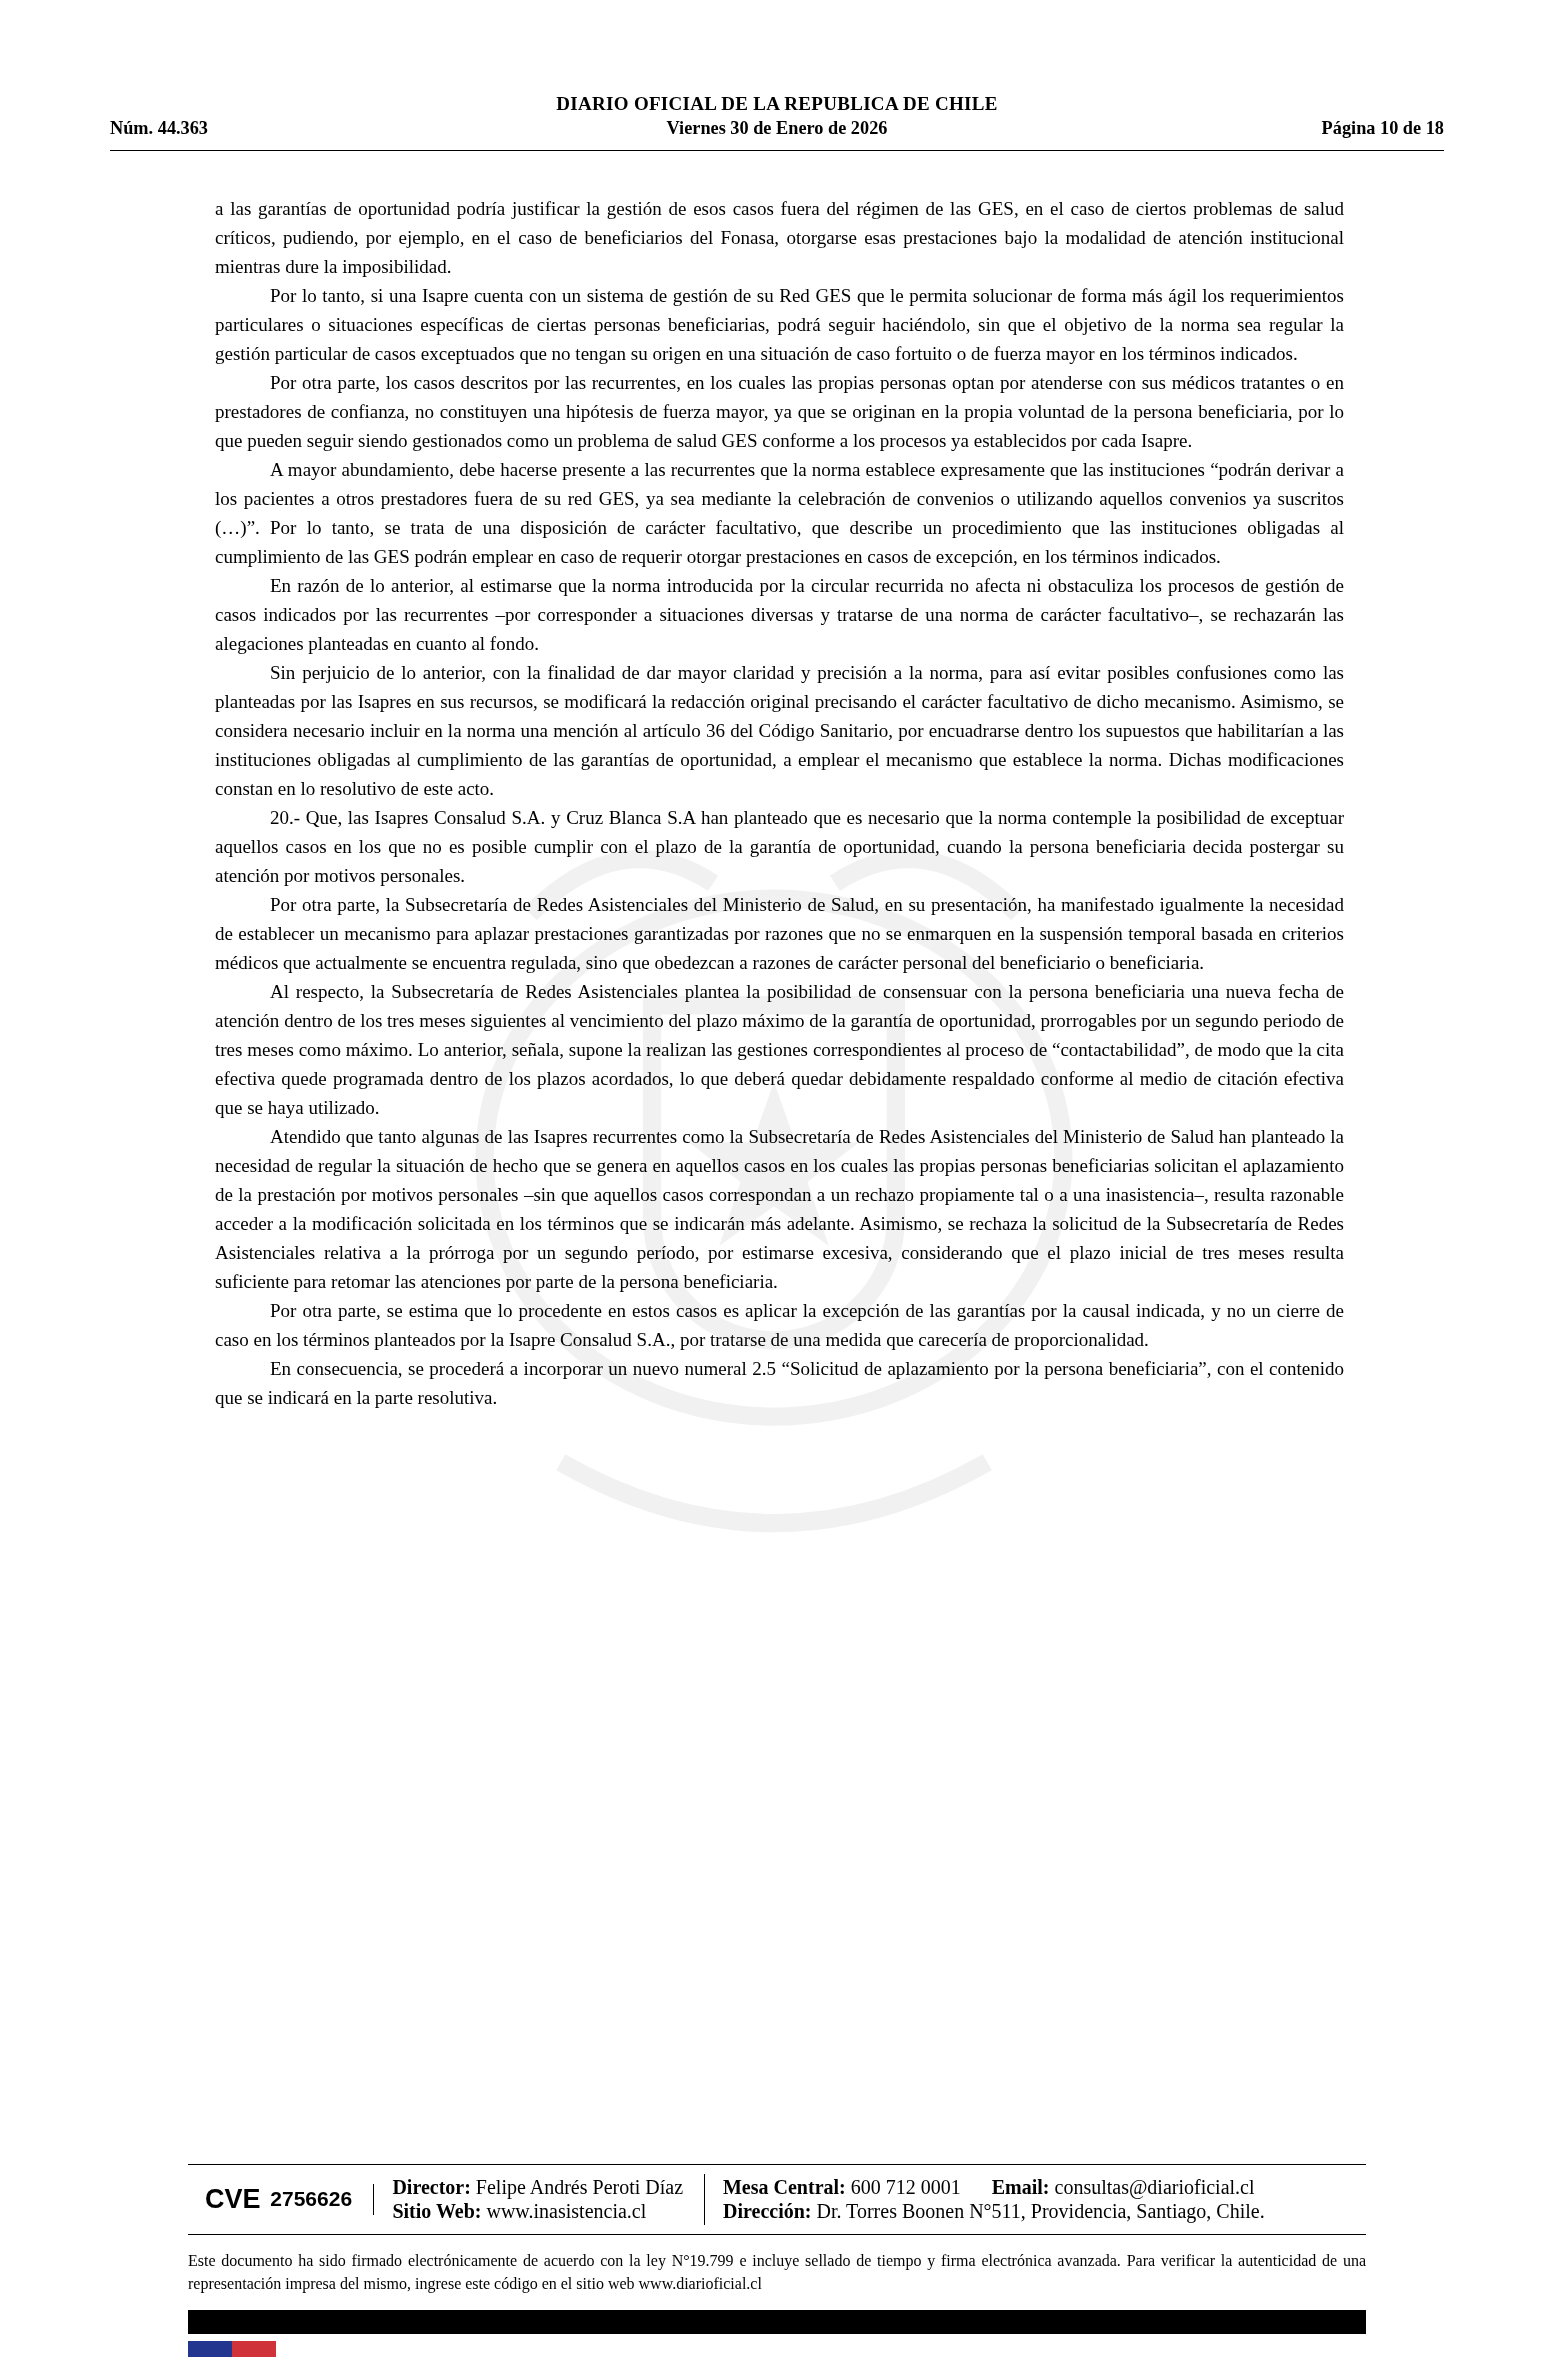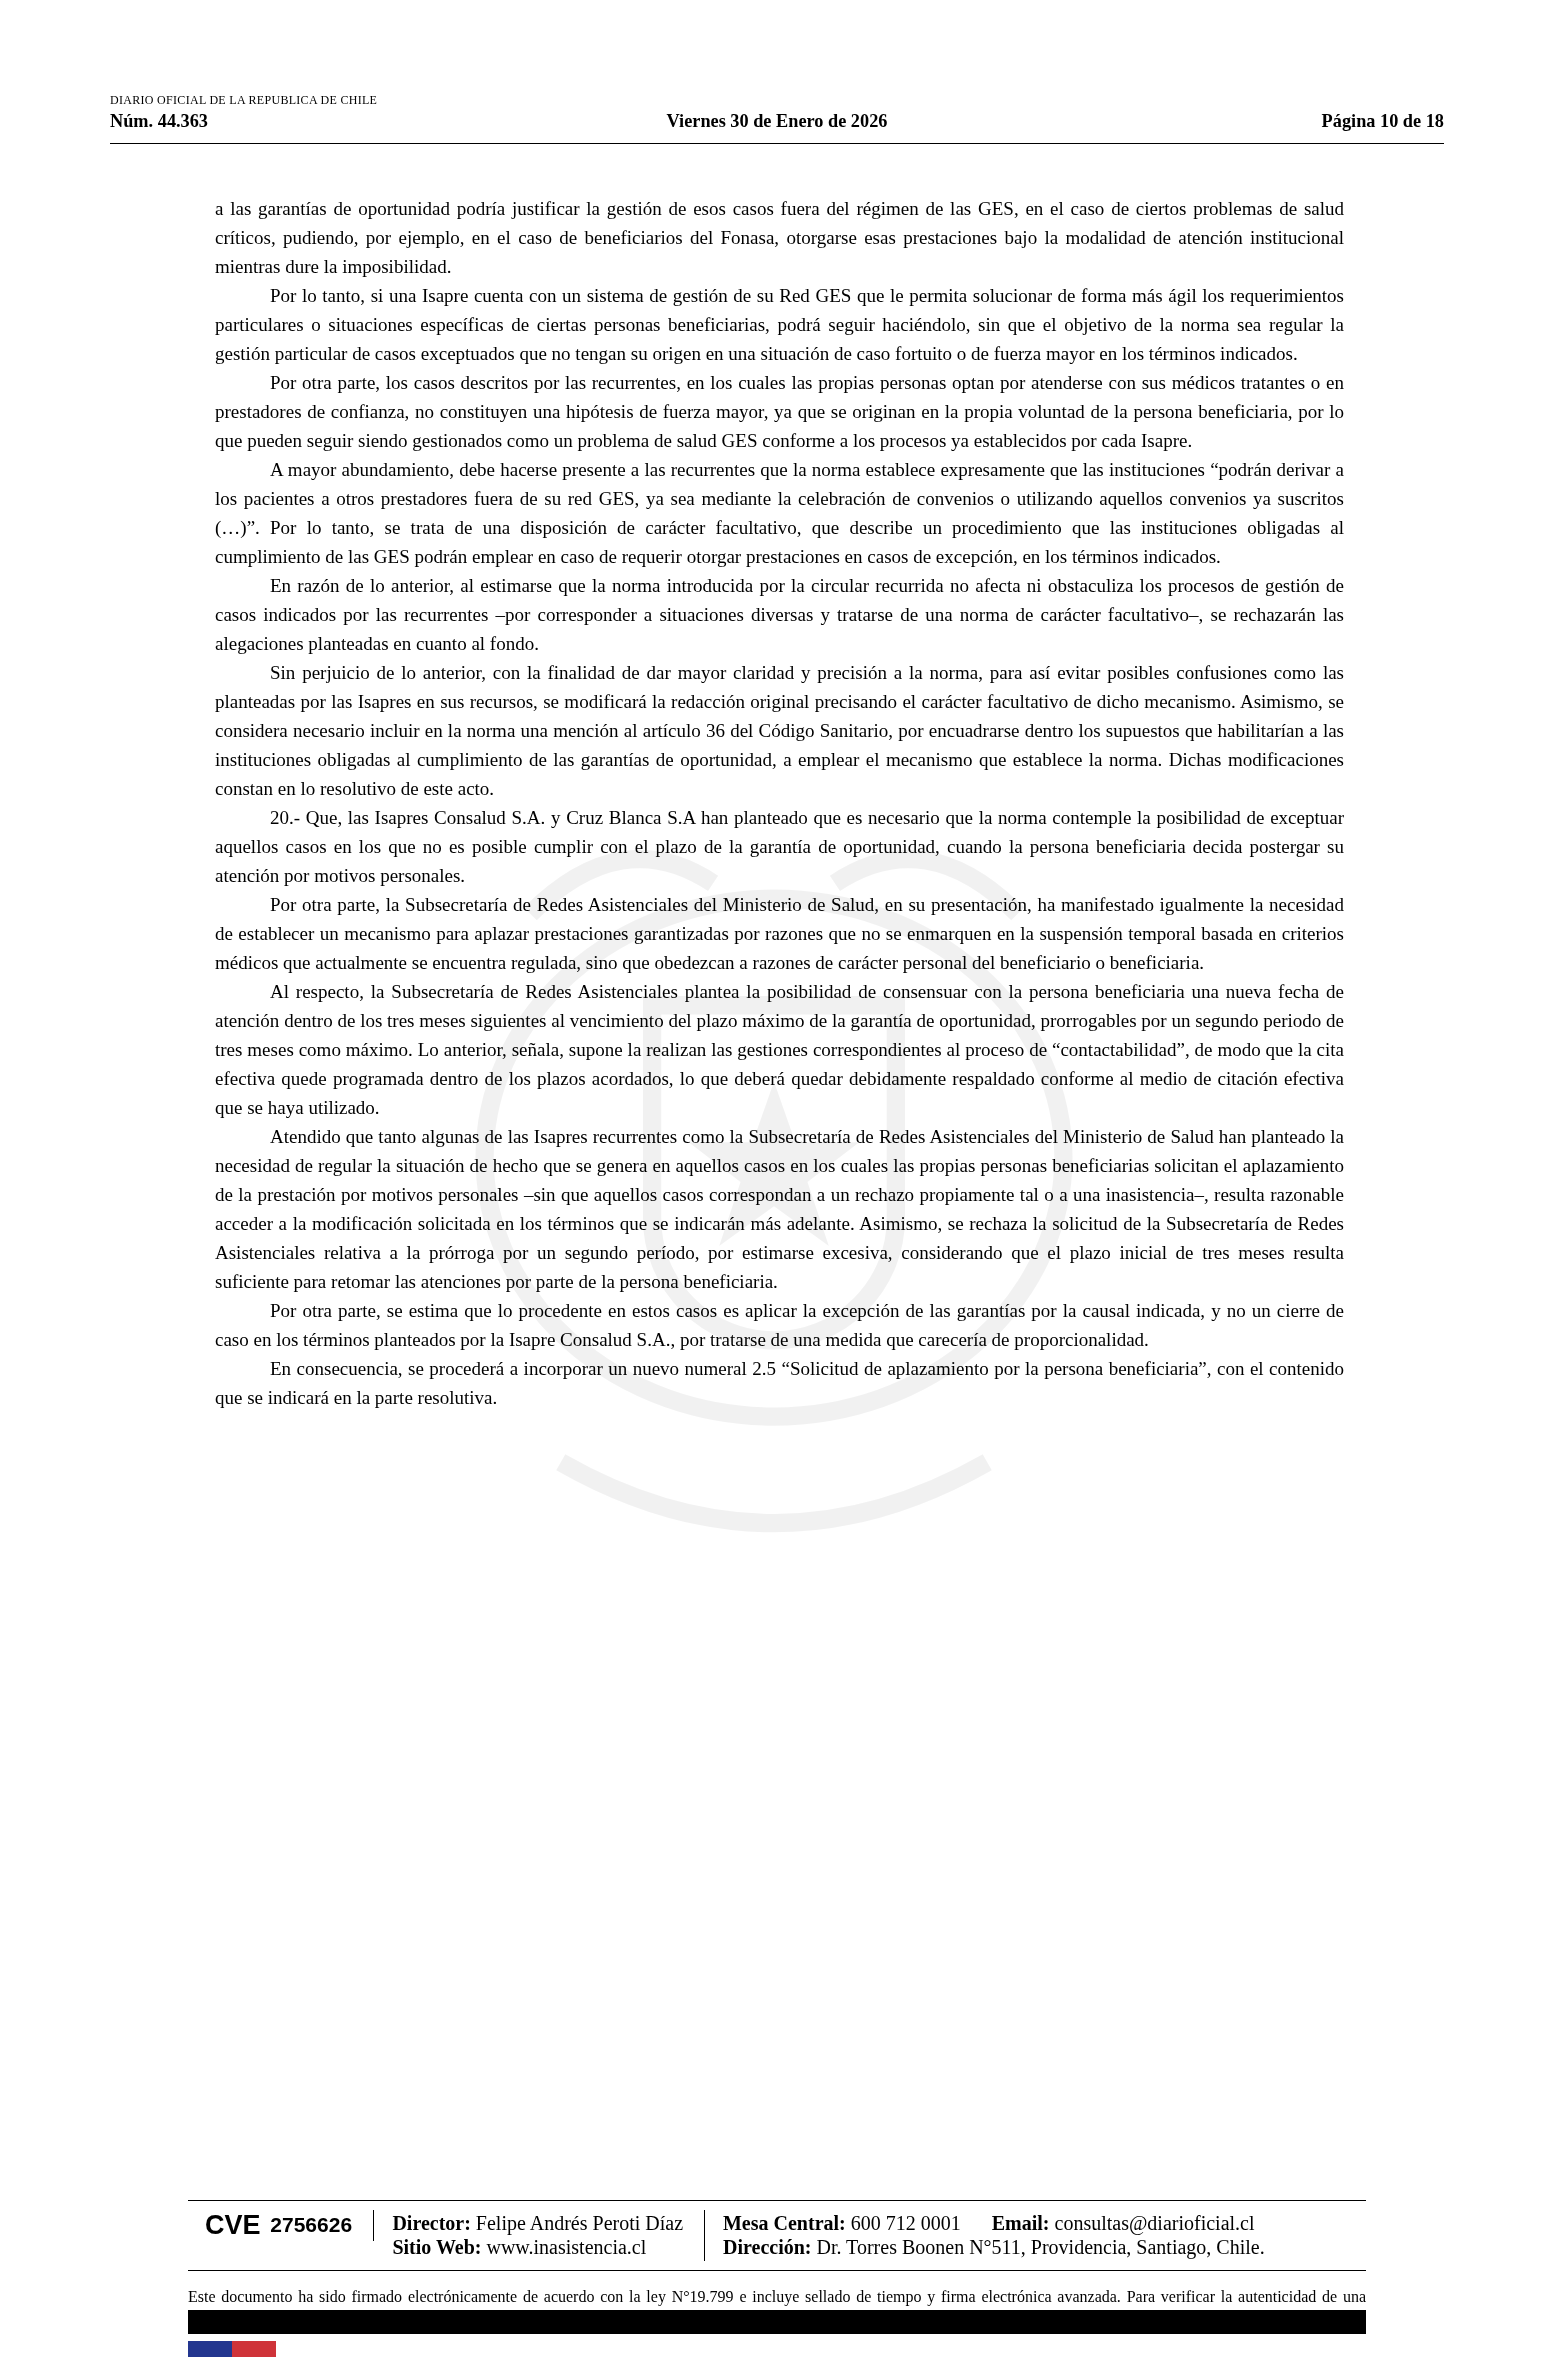--- a/index.html
+++ b/index.html
@@ -8,21 +8,21 @@
     background:#ffffff;
     font-family:"Liberation Serif", serif;
     color:#000;
     position:relative;
     overflow:hidden;
   }
   .page { position:absolute; inset:0; }
 
   
   .header { position:absolute; top:93px; left:110px; right:110px; }
-  .header-title { font-weight:normal; font-size:12px; letter-spacing:0.3px; }
+  .header-title { text-align:center; font-weight:bold; font-size:19px; letter-spacing:0.3px; }
   .header-row { position:relative; margin-top:3px; font-weight:bold; font-size:18.3px; height:23px; }
   .header-num { position:absolute; left:0; top:0; }
   .header-date { position:absolute; left:0; right:0; text-align:center; top:0; }
   .header-page { position:absolute; right:0; top:0; }
   .header-rule { margin-top:8.5px; border-top:1.8px solid #000; }
 
   
   .watermark { position:absolute; left:469px; top:792px; width:610px; height:853px;
                opacity:.05; pointer-events:none; }
 
@@ -30,21 +30,21 @@
   .body-text {
     position:absolute; top:194px; left:215px; width:1129px;
     font-size:19px; line-height:29px; text-align:justify;
   }
   .body-text p { margin:0; text-indent:55px; }
   .body-text p:first-of-type { text-indent:0; }
 
   
   .footer { position:absolute; left:188px; right:188px; top:2164px; }
   .footer-box { border-top:1.2px solid #000; border-bottom:1.2px solid #000; padding:8.5px 0 9.8px 0;
-                display:flex; align-items:flex-start;margin-top:36px; }
+                display:flex; align-items:center; }
   .cve-block { display:flex; align-items:center; padding:0 21px 0 17px; border-right:1.2px solid #000; }
   .cve-label { font-family:"Liberation Sans", sans-serif; font-weight:bold; font-size:27px; }
   .cve-number { font-family:"Liberation Sans", sans-serif; font-weight:bold; font-size:21px; margin-left:9.8px; }
   .footer-col { padding:1.2px 18.3px; font-size:20px; line-height:24.4px; }
   .footer-col.a { border-right:1.2px solid #000; min-width:293px; }
   .footer-col .lbl { font-weight:bold; }
   .footer-col .val { font-weight:normal; }
   .footer-col .gap { display:inline-block; width:21px; }
   .disclaimer {
     margin-top:13.4px; font-size:16px; line-height:23px; text-align:justify;

